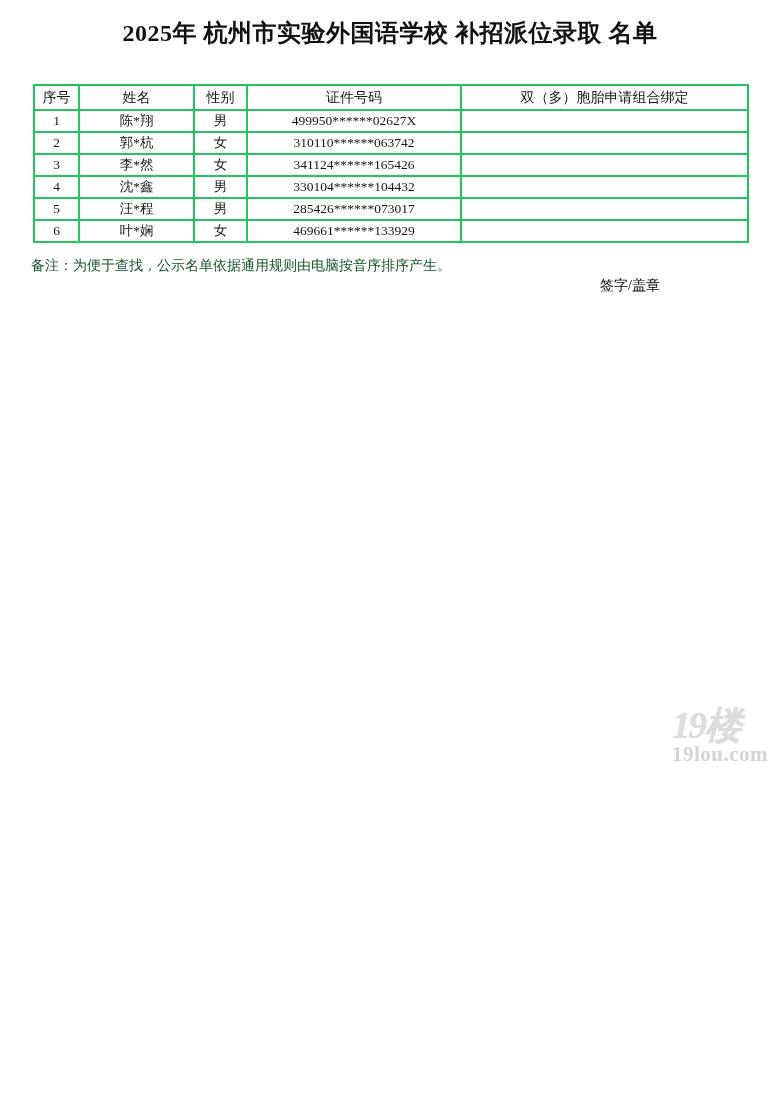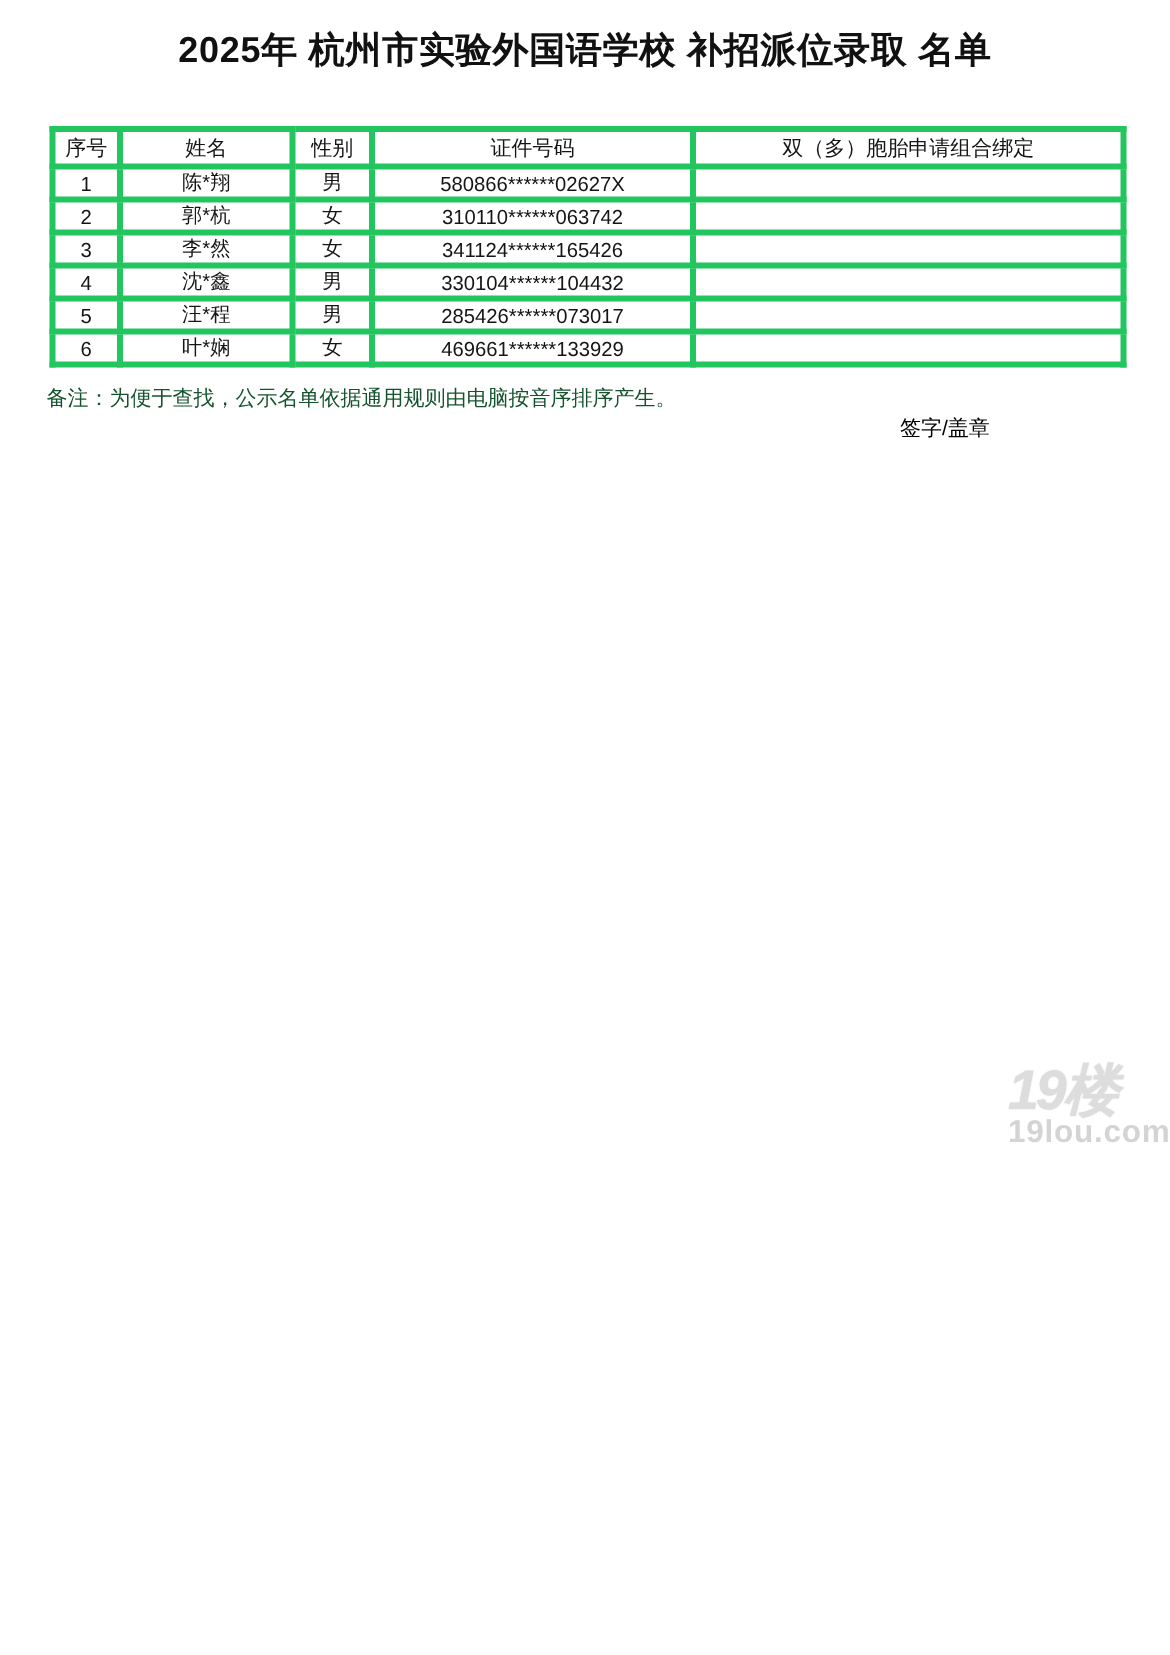--- a/index.html
+++ b/index.html
@@ -7,20 +7,21 @@
   body {
     font-family: "Liberation Sans", "DejaVu Sans", sans-serif;
     color: #1f1f1f;
   }
   .page {
     position: relative;
     width: 780px;
     height: 773px;
     background: #ffffff;
     overflow: hidden;
+    font-family: Liberation Serif, serif;
   }
   .doc-title {
     position: absolute;
     top: 17px;
     left: 0;
     width: 100%;
     text-align: center;
     font-size: 24px;
     font-weight: bold;
     color: #111111;
@@ -30,21 +31,21 @@
     position: absolute;
     left: 33px;
     top: 84px;
     width: 714px;
     border-collapse: collapse;
     table-layout: fixed;
     font-size: 14px;
     color: #151515;
   }
   table.roster th, table.roster td {
-    border: 4px solid #22c55e;
+    border: 2px solid #22c55e;
     text-align: center;
     vertical-align: middle;
     padding: 0 2px;
     font-weight: normal;
     white-space: nowrap;
     overflow: hidden;
   }
   table.roster th { height: 25px; }
   table.roster td { height: 22px; font-size: 13.5px; }
   .note-line {
@@ -121,21 +122,21 @@
         <th>性别</th>
         <th>证件号码</th>
         <th>双（多）胞胎申请组合绑定</th>
       </tr>
     </thead>
     <tbody>
       <tr>
         <td>1</td>
         <td>陈*翔</td>
         <td>男</td>
-        <td>580866******02627X</td>
+        <td>499950******02627X</td>
         <td></td>
       </tr>
       <tr>
         <td>2</td>
         <td>郭*杭</td>
         <td>女</td>
         <td>310110******063742</td>
         <td></td>
       </tr>
       <tr>

